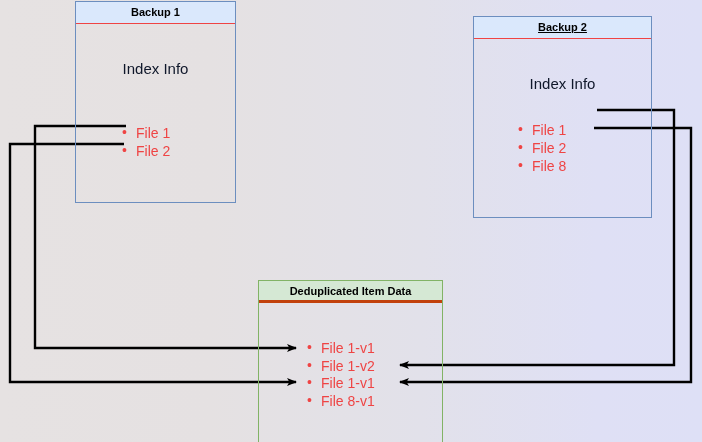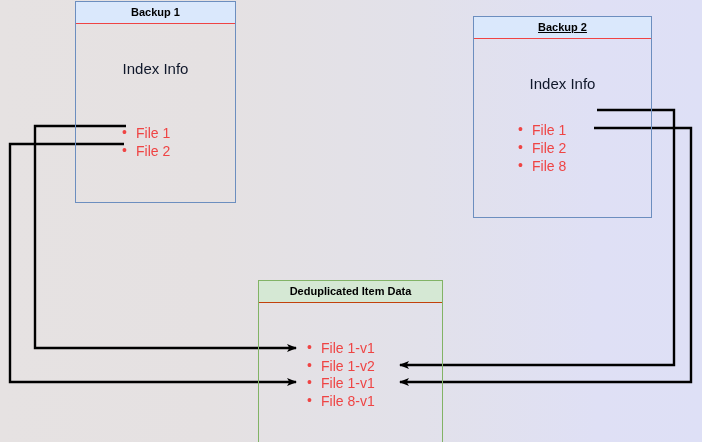--- a/index.html
+++ b/index.html
@@ -96,21 +96,21 @@
   #dedup {
     left: 258px;
     top: 280px;
     width: 185px;
     height: 170px;
     border: 1px solid #82b366;
     background: transparent;
   }
   #dedup .box-header {
     background: #d5e8d4;
-    border-bottom: 1px solid #c2410c;
+    border-bottom: 3px solid #c2410c;
   }
   #dedup .box-body { background: transparent; }
   #dedup .file-list { left: 46px; top: 37px; }
   #dedup .file-list li { line-height: 17.5px; }
 </style>
 </head>
 <body>
 
 <div id="canvas">
 

